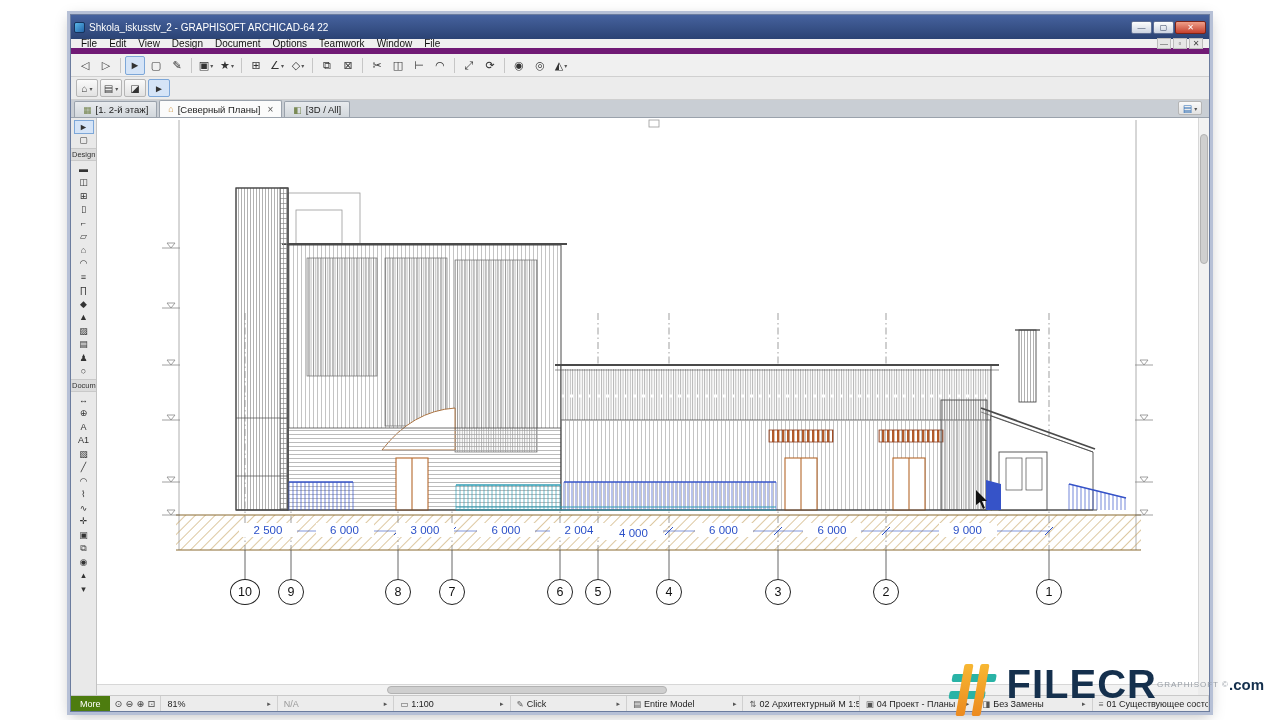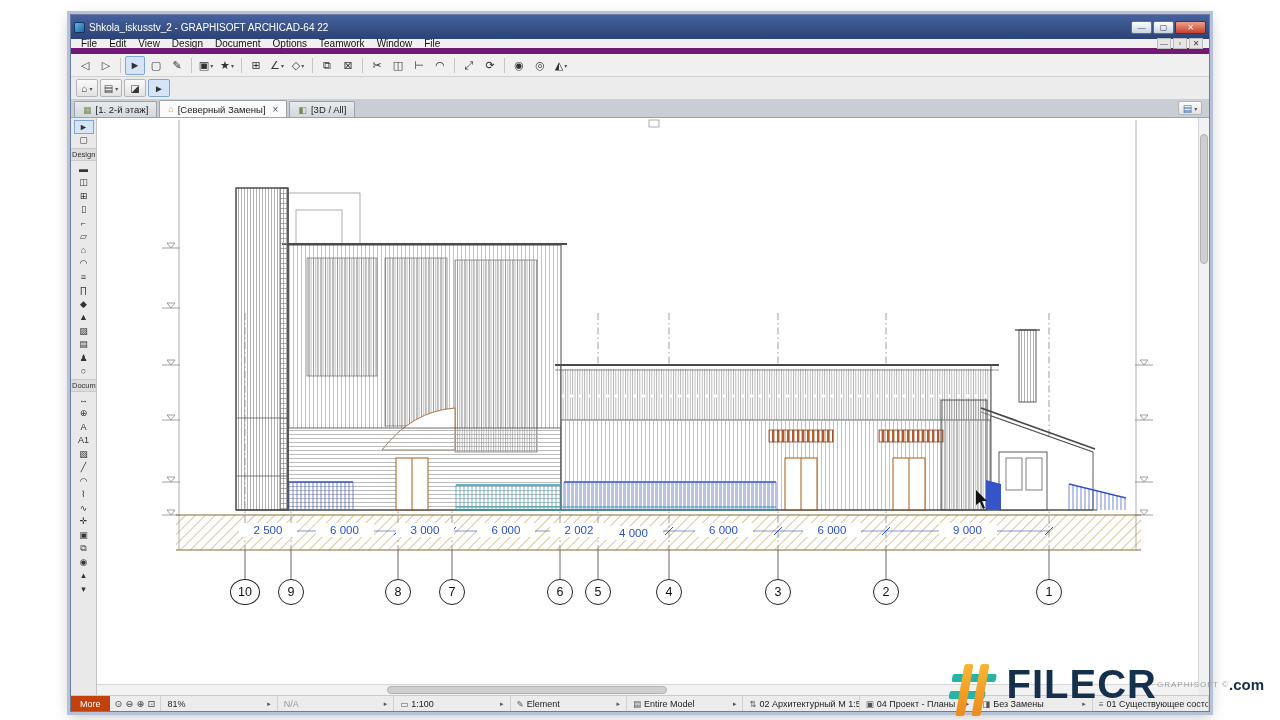--- a/index.html
+++ b/index.html
@@ -54,24 +54,24 @@
   .bubble{position:absolute;height:26px;border:1.4px solid #222;border-radius:50%;background:#fff;
     display:flex;align-items:center;justify-content:center;font-size:12.5px;color:#111;}
   .dim{position:absolute;width:58px;height:14px;line-height:14px;text-align:center;font-size:11.5px;color:#2b50c8;background:#fff;}
   .vscroll{position:absolute;top:0;right:0;width:11px;bottom:11px;background:#f2f2f2;border-left:1px solid #d7d7d7;}
   .vthumb{position:absolute;top:16px;right:1px;width:8px;height:130px;background:#cfcfcf;border:1px solid #b2b2b2;border-radius:4px;}
   .hscroll{position:absolute;left:0;bottom:0;right:11px;height:11px;background:#f2f2f2;border-top:1px solid #d7d7d7;}
   .hthumb{position:absolute;left:290px;bottom:1px;height:8px;width:280px;background:#cfcfcf;border:1px solid #b2b2b2;border-radius:4px;}
   .scorner{position:absolute;right:0;bottom:0;width:11px;height:11px;background:#ececec;}
   
   .statusbar{height:16px;background:#ececec;border-top:1px solid #c9c9c9;display:flex;align-items:stretch;font-size:9px;color:#222;flex:0 0 auto;}
-  .more-btn{background:#c2410c;color:#fff;font-size:9px;padding:0 9px;display:flex;align-items:center;}
+  .more-btn{background:#4d7c0f;color:#fff;font-size:9px;padding:0 9px;display:flex;align-items:center;}
   .szoom{display:flex;align-items:center;gap:3px;padding:0 5px;border-right:1px solid #d0d0d0;}
   .szoom span{font-size:9.5px;color:#444;}
-  .status-fields{flex:1;display:flex;min-width:0;}
+  .status-fields{flex:1;display:flex;min-width:0;justify-content:center;}
   .sfield{flex:1;display:flex;align-items:center;gap:3px;padding:0 6px;border-right:1px solid #d0d0d0;white-space:nowrap;overflow:hidden;}
   .sfield.dis .slabel{color:#999;}
   .sico{font-size:8.5px;color:#555;}
   .slabel{font-size:9px;}
   .sarr{font-size:7px;color:#555;margin-left:auto;}
   .hintbar{height:15px;background:#fafafa;border-top:1px solid #d5d5d5;font-size:9.5px;color:#111;display:flex;align-items:center;padding:0 6px;flex:0 0 auto;}
   
   .watermark{position:absolute;right:16px;bottom:4px;display:flex;align-items:flex-start;gap:10px;z-index:50;}
   .wm-logo{width:50px;height:52px;position:relative;transform:skewX(-10deg);flex:0 0 auto;}
   .wm-logo i{position:absolute;display:block;border-radius:2px;}
@@ -155,21 +155,21 @@
       <span class="qbtn pressed">►</span>
     </div>
 
   <div class="tabbar">
       <div class="tab">
         <span class="tab-ico">▦</span>
         <span class="tab-label">[1. 2-й этаж]</span>
       </div>
       <div class="tab active">
         <span class="tab-ico">⌂</span>
-        <span class="tab-label">[Северный Замены]</span>
+        <span class="tab-label">[Северный Планы]</span>
         <span class="tab-close">×</span>
       </div>
       <div class="tab">
         <span class="tab-ico">◧</span>
         <span class="tab-label">[3D / All]</span>
       </div>
       <span class="tabbar-right">
         <span class="qbtn">▤<span class="dd">▾</span></span>
       </span>
     </div>
@@ -484,21 +484,21 @@
           <div class="bubble" style="left:450px;top:461px;width:26px">6</div>
           <div class="bubble" style="left:488px;top:461px;width:26px">5</div>
           <div class="bubble" style="left:559px;top:461px;width:26px">4</div>
           <div class="bubble" style="left:668px;top:461px;width:26px">3</div>
           <div class="bubble" style="left:776px;top:461px;width:26px">2</div>
           <div class="bubble" style="left:939px;top:461px;width:26px">1</div>
           <div class="dim" style="left:142px;top:405px">2 500</div>
           <div class="dim" style="left:218.5px;top:405px">6 000</div>
           <div class="dim" style="left:299px;top:405px">3 000</div>
           <div class="dim" style="left:380px;top:405px">6 000</div>
-          <div class="dim" style="left:453px;top:405px">2 002</div>
+          <div class="dim" style="left:453px;top:405px">2 004</div>
           <div class="dim" style="left:507.5px;top:408px">4 000</div>
           <div class="dim" style="left:597.5px;top:405px">6 000</div>
           <div class="dim" style="left:706px;top:405px">6 000</div>
           <div class="dim" style="left:841.5px;top:405px">9 000</div>
         </div>
       <div class="vscroll">
           <div class="vthumb"></div>
         </div>
       <div class="hscroll">
           <div class="hthumb"></div>
@@ -524,21 +524,21 @@
           <span class="slabel">N/A</span>
           <span class="sarr">▸</span>
         </span>
         <span class="sfield">
           <span class="sico">▭</span>
           <span class="slabel">1:100</span>
           <span class="sarr">▸</span>
         </span>
         <span class="sfield">
           <span class="sico">✎</span>
-          <span class="slabel">Element</span>
+          <span class="slabel">Click</span>
           <span class="sarr">▸</span>
         </span>
         <span class="sfield">
           <span class="sico">▤</span>
           <span class="slabel">Entire Model</span>
           <span class="sarr">▸</span>
         </span>
         <span class="sfield">
           <span class="sico">⇅</span>
           <span class="slabel">02 Архитектурный М 1:50</span>

